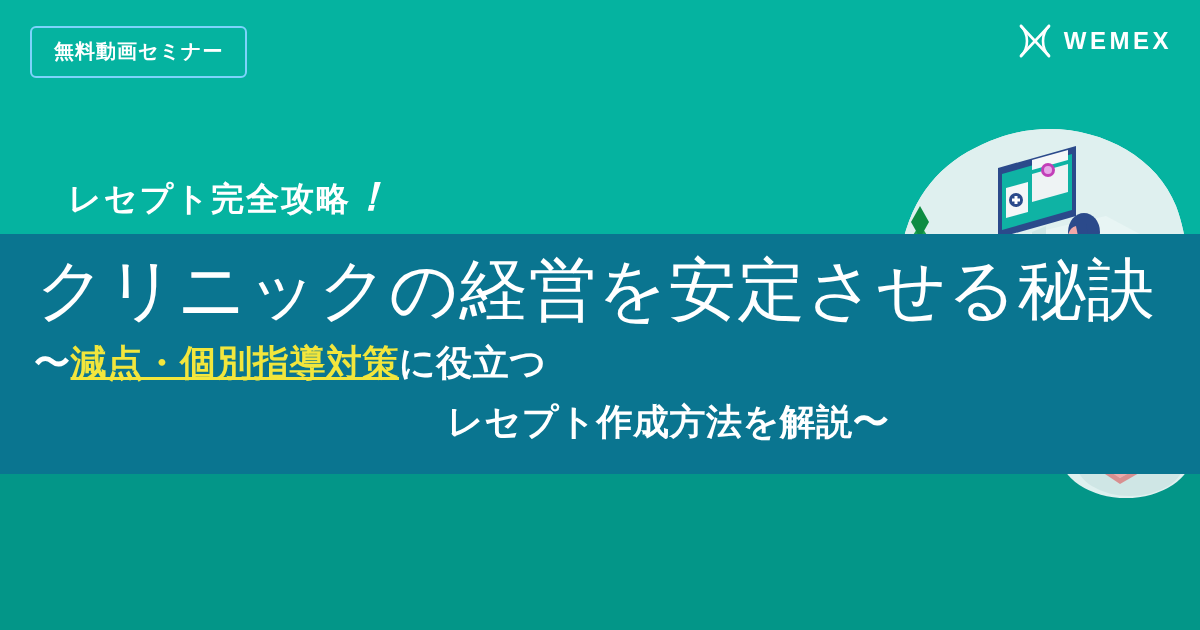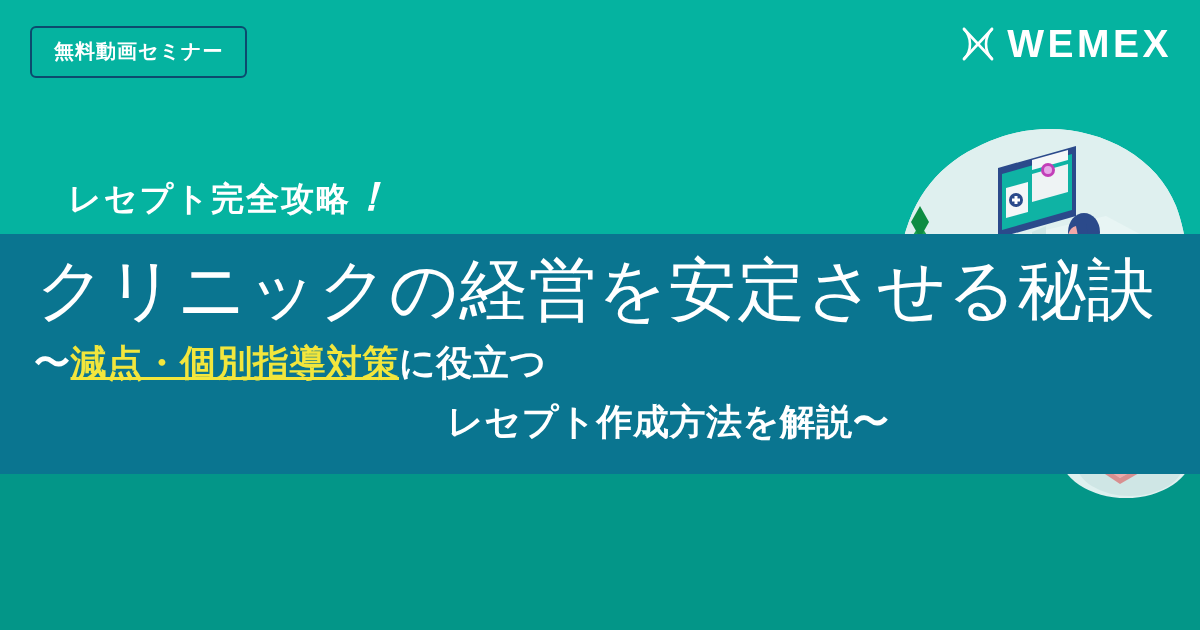--- a/index.html
+++ b/index.html
@@ -22,39 +22,39 @@
     background:#039688;
   }
   .band {
     position:absolute; left:0; top:234px; width:1200px; height:240px;
     background:#0a7590;
   }
 
   
   .badge {
     position:absolute; left:30px; top:26px;
-    border:2px solid #0c4a6e;
+    border:2px solid #7dd3fc;
     border-radius:6px;
     padding:13px 22px 15px 22px;
     color:#ffffff;
     font-size:20px;
     font-weight:bold;
     letter-spacing:1px;
     line-height:1;
     white-space:nowrap;
   }
 
   
   .logo {
     position:absolute; right:28px; top:24px;
     display:flex; align-items:center; gap:11px;
   }
   .logo-mark { width:36px; height:34px; display:block; }
   .logo-text {
-    color:#ffffff; font-size:39px; font-weight:bold;
+    color:#ffffff; font-size:24px; font-weight:bold;
     letter-spacing:3.5px; line-height:1;
   }
 
   
   .kicker {
     position:absolute; left:44px; top:176px;
     color:#ffffff; font-size:33px; font-weight:bold;
     letter-spacing:2px; line-height:1; white-space:nowrap;margin-left:24px;
   }
   .kicker .bang { font-size:40px; font-style:italic; font-weight:bold; }

